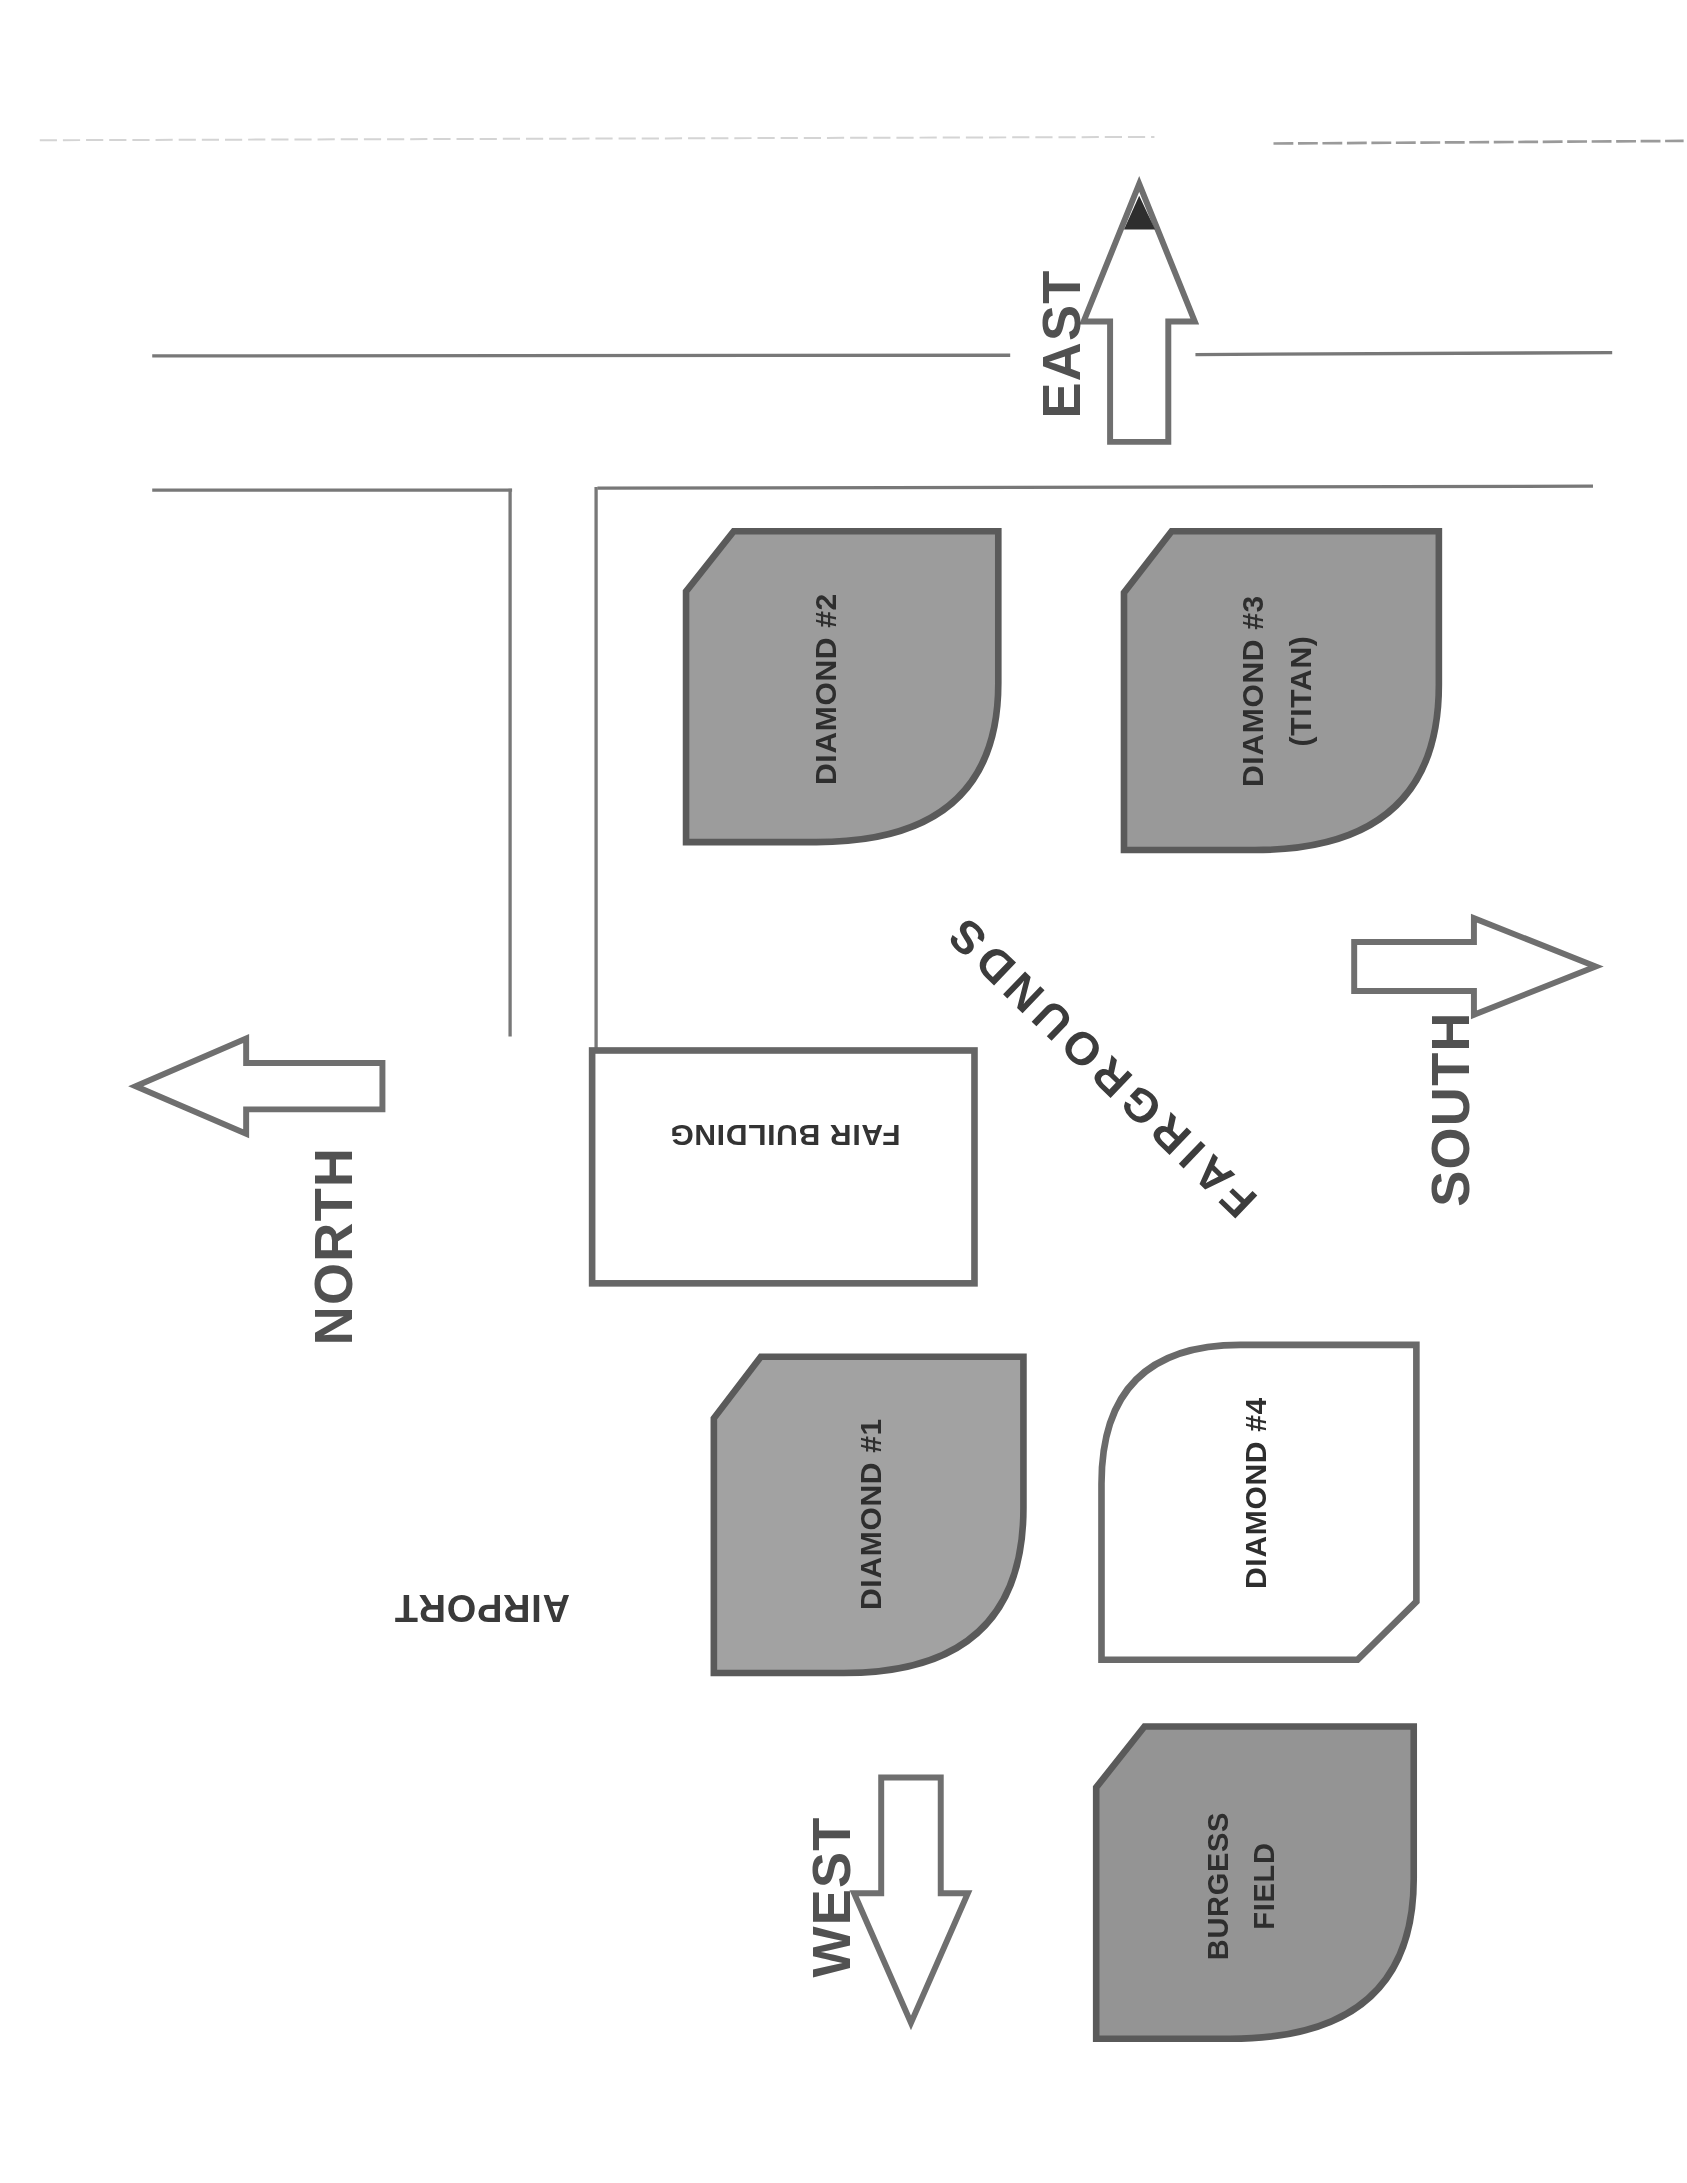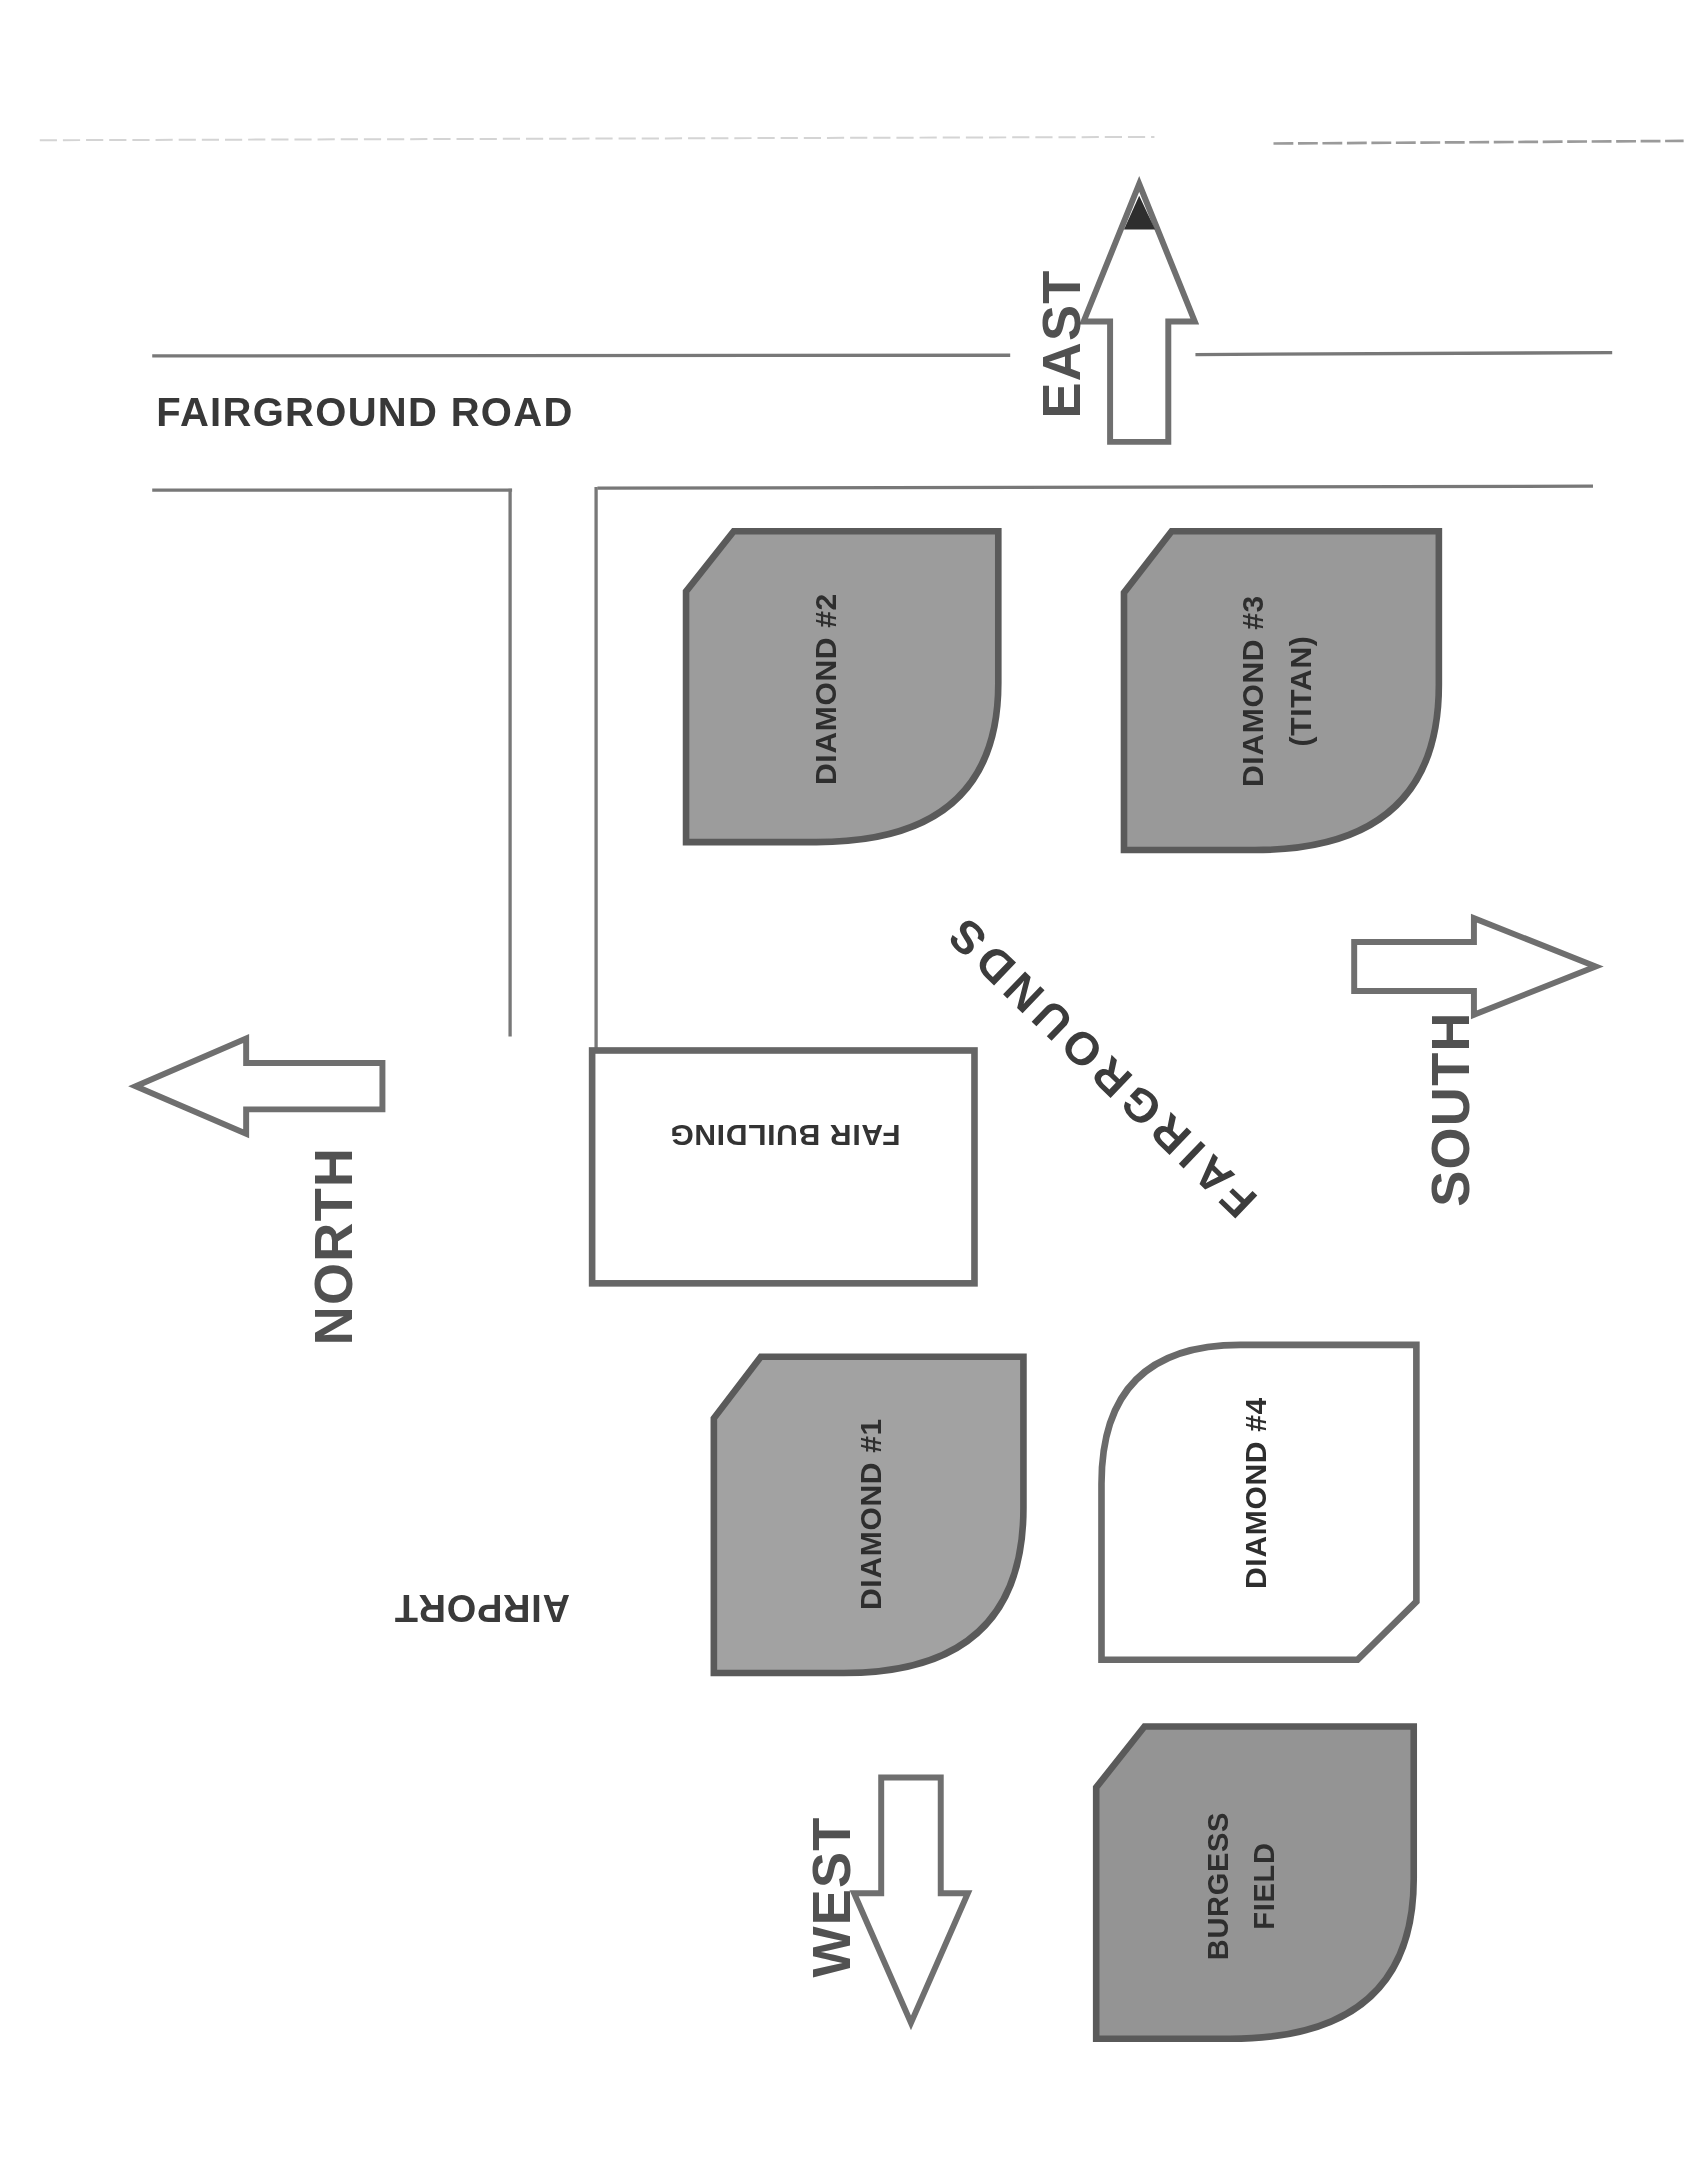--- a/index.html
+++ b/index.html
@@ -91,21 +91,20 @@
     <path d="M 1722 278 L 1806 486 L 1766 486 L 1766 668 L 1678 668 L 1678 486 L 1638 486 Z" stroke-width="9" stroke-linejoin="miter" fill="#ffffff" stroke="#6f6f6f"></path>
     <path d="M 1722 296 L 1746 347 L 1699 347 Z" fill="#2e2e2e" stroke="none"></path>
 
     <path d="M 205 1642 L 372 1570 L 372 1607 L 578 1607 L 578 1677 L 372 1677 L 372 1714 Z" stroke-width="9" stroke-linejoin="miter" fill="#ffffff" stroke="#6f6f6f"></path>
 
     <path d="M 2412 1461 L 2228 1388 L 2228 1424 L 2047 1424 L 2047 1498 L 2228 1498 L 2228 1534 Z" stroke-width="9" stroke-linejoin="miter" fill="#ffffff" stroke="#6f6f6f"></path>
 
     <path d="M 1377 3058 L 1291 2862 L 1332 2862 L 1332 2687 L 1422 2687 L 1422 2862 L 1463 2862 Z" stroke-width="9" stroke-linejoin="miter" fill="#ffffff" stroke="#6f6f6f"></path>
   </svg>
 
-  <div class="lbl road-name">FAIRGROUND ROAD</div>
 
   <div class="lbl dir dir-east">EAST</div>
   <div class="lbl dir dir-north">NORTH</div>
   <div class="lbl dir dir-south">SOUTH</div>
   <div class="lbl dir dir-west">WEST</div>
 
   <div class="lbl fairgrounds">FAIRGROUNDS</div>
 
   <div class="lbl fair-building-label">FAIR BUILDING</div>
 

